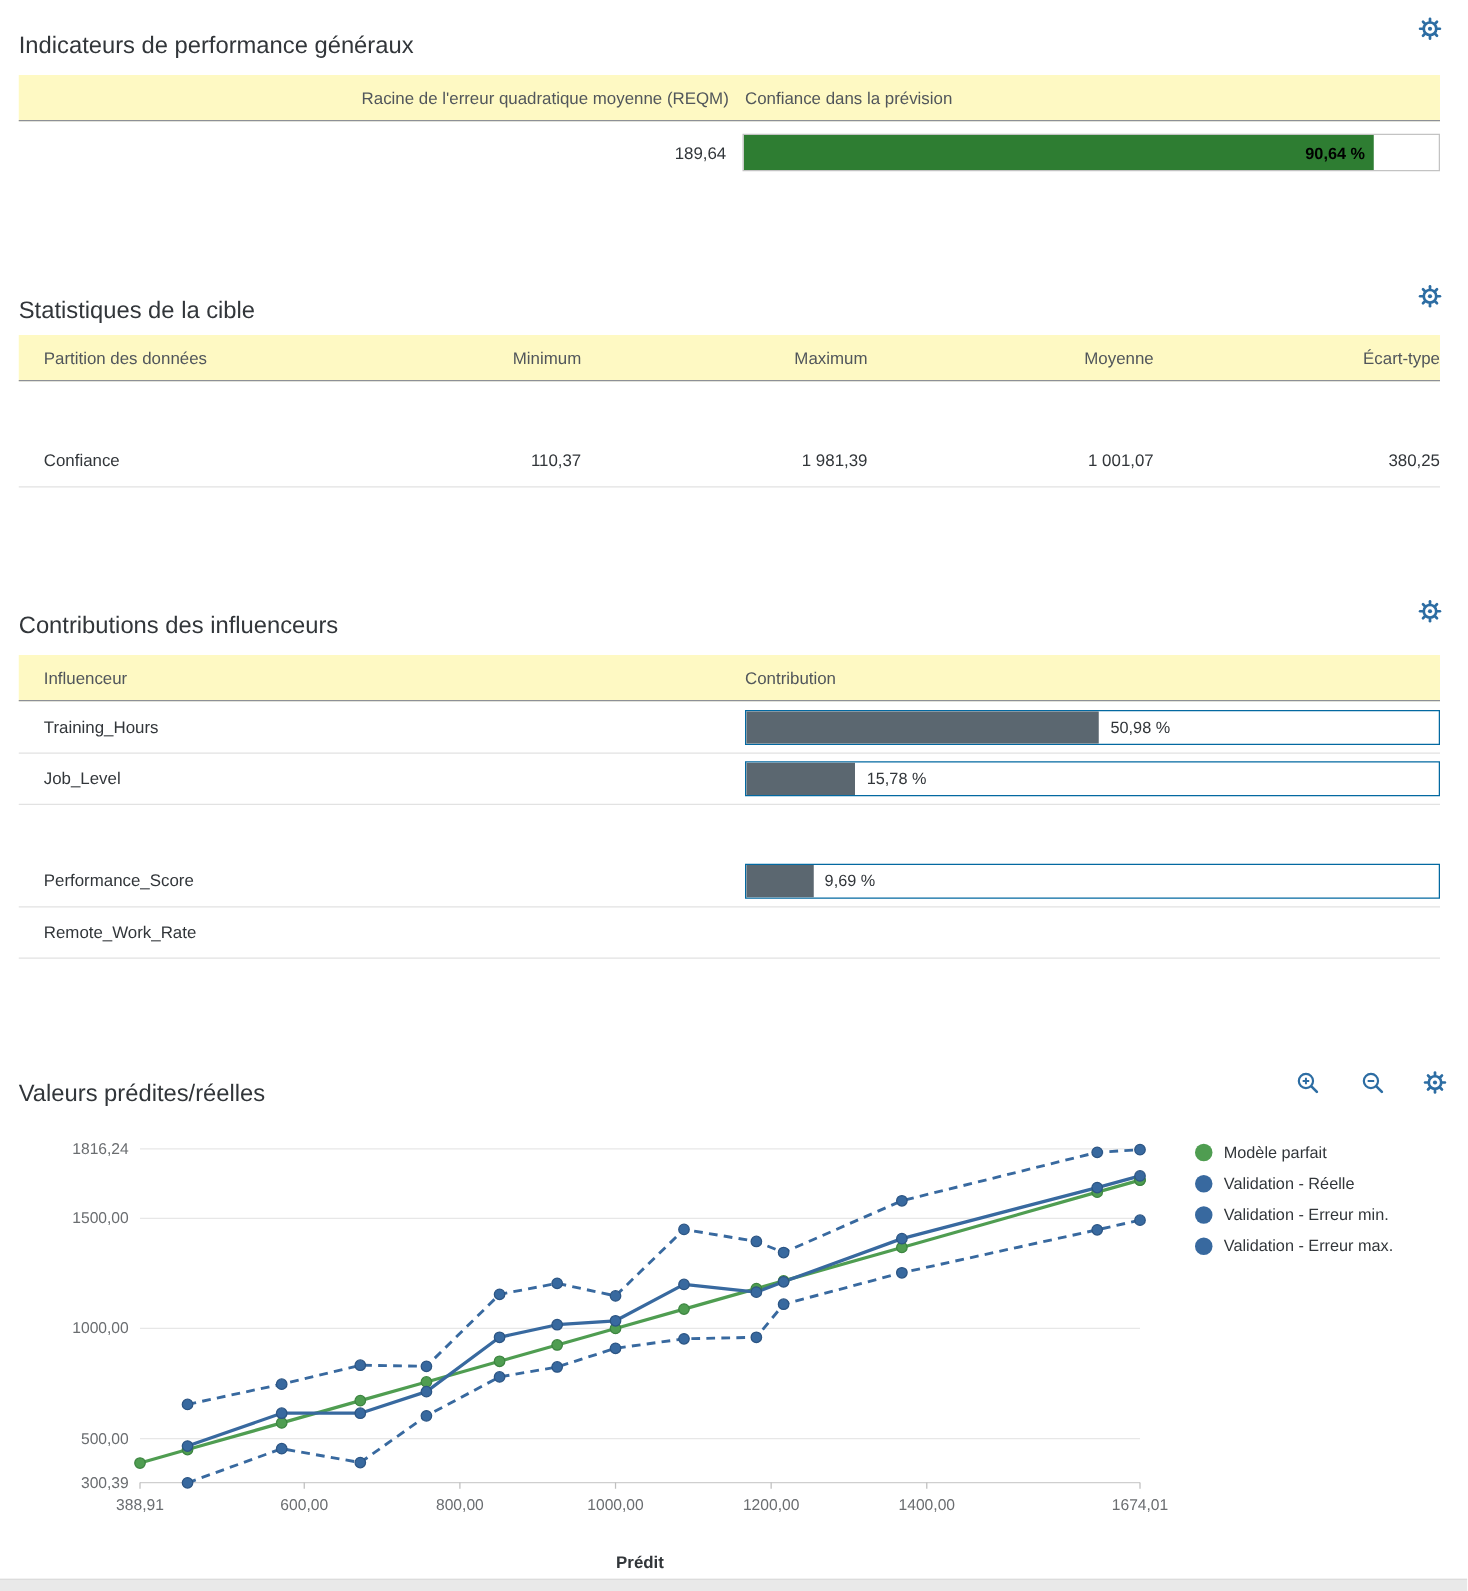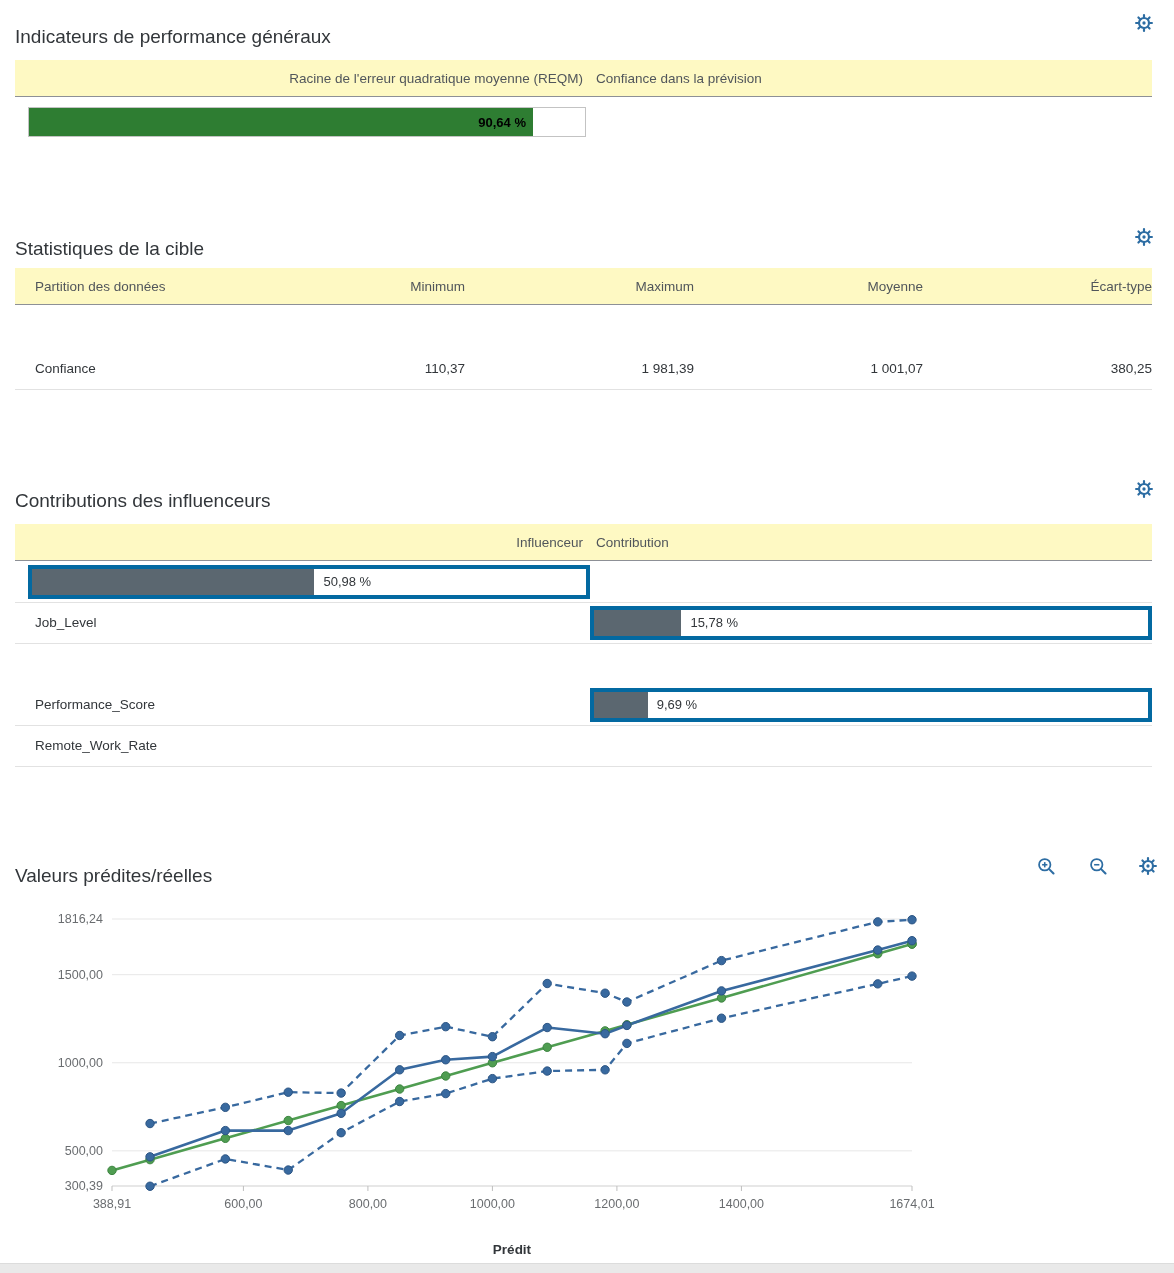--- a/index.html
+++ b/index.html
@@ -8,21 +8,21 @@
   .gear-btn,.zoom-btn{position:absolute;width:20px;height:20px;border:none;background:transparent;padding:0;cursor:pointer;}
   .thead{position:absolute;left:15px;right:22px;height:36px;background:#fef9c3;border-bottom:1px solid #8d9096;display:flex;align-items:center;font-size:13.5px;color:#51565b;}
   .trow{position:absolute;left:15px;right:22px;display:flex;align-items:center;font-size:13.5px;color:#32363a;border-bottom:1px solid #e2e2e2;}
   .cell-label{padding-left:20px;flex:1;text-align:left;}
   .cell-num{width:229px;text-align:right;}
   .t1-col1{width:568px;text-align:right;}
   .t1-col2{margin-left:13px;flex:1;text-align:left;}
   .meter-track{position:relative;height:28px;border:1px solid #c3c3c3;background:#fff;width:556px;display:flex;align-items:center;overflow:hidden;}
   .meter-fill-green{height:100%;background:#2e7d32;display:flex;align-items:center;justify-content:flex-end;}
   .meter-fill-green span{color:#000000;font-size:13px;font-weight:700;padding-right:7px;white-space:nowrap;}
-  .contrib-track{position:relative;height:26px;border:4px solid #0369a1;background:#fff;width:554px;display:flex;align-items:center;overflow:hidden;}
+  .contrib-track{position:relative;height:26px;border:1px solid #0369a1;background:#fff;width:554px;display:flex;align-items:center;overflow:hidden;}
   .contrib-fill{height:100%;background:#5b6770;flex-shrink:0;}
   .contrib-label{margin-left:9px;font-size:13px;color:#32363a;white-space:nowrap;}
   .tick{font-size:12.5px;fill:#6a6d70;}
   .legend{position:absolute;left:956px;top:914px;display:flex;flex-direction:column;gap:10px;}
   .legend-item{display:flex;align-items:center;gap:9px;cursor:pointer;}
   .legend-dot{width:14px;height:14px;border-radius:50%;flex-shrink:0;}
   .legend-text{font-size:13px;color:#32363a;white-space:nowrap;}
   .xaxis-title{position:absolute;left:112px;width:800px;top:1242px;text-align:center;font-size:13.5px;font-weight:700;color:#32363a;}
   .bottom-strip{position:absolute;left:0;right:0;top:1263px;height:10px;background:#e9e9e9;border-top:1px solid #dcdcdc;}
   svg text{font-family:"Liberation Sans","DejaVu Sans",sans-serif;}
@@ -48,20 +48,21 @@
       <circle cx="12" cy="12" r="6" fill="none" stroke="#2d6da3" stroke-width="2.6"></circle>
       <circle cx="12" cy="12" r="2" fill="#2d6da3"></circle>
     </svg>
   </button>
 
   <div class="thead" style="top:60px;">
     <div class="t1-col1">Racine de l'erreur quadratique moyenne (REQM)</div>
     <div class="t1-col2">Confiance dans la prévision</div>
   </div>
   <div class="trow" style="top:97px;height:50px;border-bottom:none;">
+    <div class="t1-col1">189,64</div>
     <div class="t1-col2">
       <div class="meter-track">
         <div class="meter-fill-green" style="width: 90.64%;">
           <span>90,64 %</span>
         </div>
       </div>
     </div>
   </div>
 
   <h2 class="sec-title" style="top:222px;">Statistiques de la cible</h2>
@@ -109,25 +110,26 @@
           <line x1="16.6" y1="16.6" x2="18.7" y2="18.7"></line>
         <line x1="5.3" y1="18.7" x2="7.4" y2="16.6"></line>
           <line x1="16.6" y1="7.4" x2="18.7" y2="5.3"></line>
       </g>
       <circle cx="12" cy="12" r="6" fill="none" stroke="#2d6da3" stroke-width="2.6"></circle>
       <circle cx="12" cy="12" r="2" fill="#2d6da3"></circle>
     </svg>
   </button>
 
   <div class="thead" style="top:524px;">
-    <div style="padding-left:20px;width:548px;text-align:right;">Influenceur</div>
+    <div style="padding-left:20px;width:548px;">Influenceur</div>
     <div style="margin-left:13px;">Contribution</div>
   </div>
 
   <div class="trow" style="top:561px;height:41px;">
+    <div style="padding-left:20px;width:548px;">Training_Hours</div>
     <div style="margin-left:13px;">
       <div class="contrib-track">
         <div class="contrib-fill" style="width: 50.98%;"></div>
         <span class="contrib-label">50,98 %</span>
       </div>
     </div>
   </div>
   <div class="trow" style="top:602px;height:41px;gap:16px;">
     <div style="padding-left:20px;width:548px;">Job_Level</div>
     <div style="margin-left:13px;">
@@ -262,17 +264,35 @@
       <circle cx="445.7265582444945" cy="169.7771745225451" r="4.2" fill="#38699f" stroke="#2c5584" stroke-width="1"></circle>
       <circle cx="492.41553186522447" cy="166.60667612230762" r="4.2" fill="#38699f" stroke="#2c5584" stroke-width="1"></circle>
       <circle cx="547.1972609135476" cy="137.54377412013065" r="4.2" fill="#38699f" stroke="#2c5584" stroke-width="1"></circle>
       <circle cx="605.0915882032527" cy="143.70863212059243" r="4.2" fill="#38699f" stroke="#2c5584" stroke-width="1"></circle>
       <circle cx="626.8797758929267" cy="135.4301085199723" r="4.2" fill="#38699f" stroke="#2c5584" stroke-width="1"></circle>
       <circle cx="721.5027624309392" cy="100.90690371738629" r="4.2" fill="#38699f" stroke="#2c5584" stroke-width="1"></circle>
       <circle cx="877.7551941483154" cy="60.0427021143253" r="4.2" fill="#38699f" stroke="#2c5584" stroke-width="1"></circle>
       <circle cx="912" cy="50.707345713626026" r="4.2" fill="#38699f" stroke="#2c5584" stroke-width="1"></circle>
     </svg>
 
+  <div class="legend">
+    <div class="legend-item">
+      <span class="legend-dot" style="background: rgb(79, 157, 81);"></span>
+      <span class="legend-text">Modèle parfait</span>
+    </div>
+    <div class="legend-item">
+      <span class="legend-dot" style="background: rgb(56, 105, 159);"></span>
+      <span class="legend-text">Validation - Réelle</span>
+    </div>
+    <div class="legend-item">
+      <span class="legend-dot" style="background: rgb(56, 105, 159);"></span>
+      <span class="legend-text">Validation - Erreur min.</span>
+    </div>
+    <div class="legend-item">
+      <span class="legend-dot" style="background: rgb(56, 105, 159);"></span>
+      <span class="legend-text">Validation - Erreur max.</span>
+    </div>
+  </div>
 
   <div class="xaxis-title">Prédit</div>
 
   <div class="bottom-strip"></div>
 </div>
 
 </body></html>

